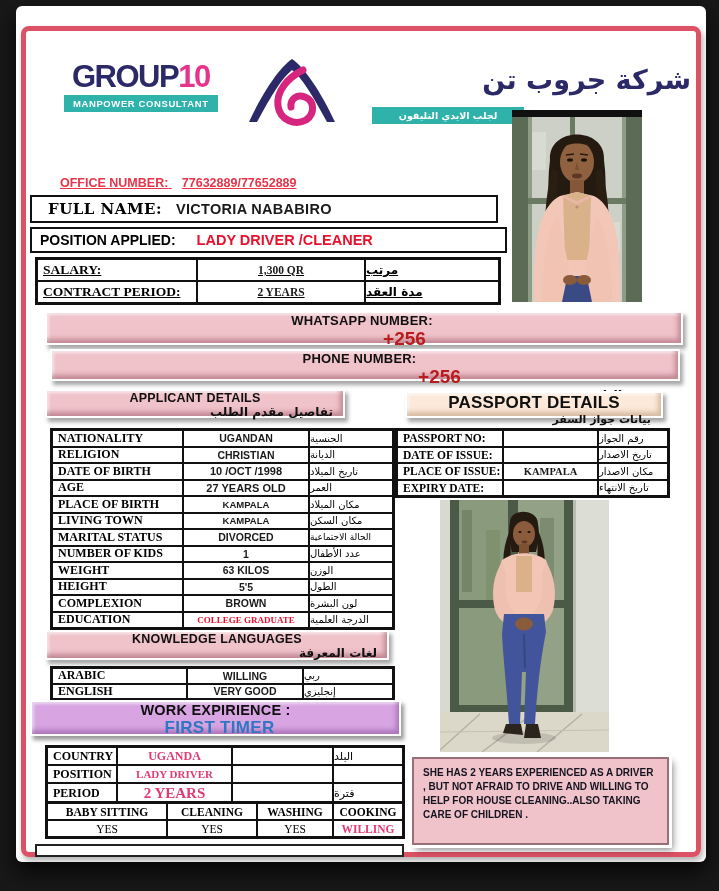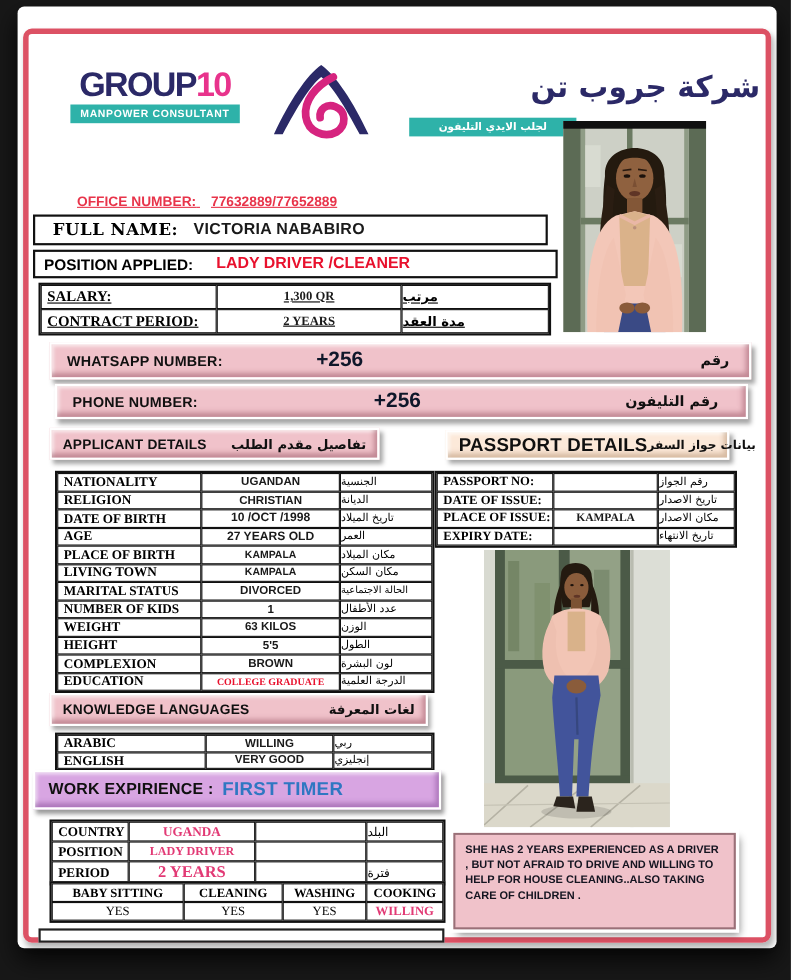--- a/index.html
+++ b/index.html
@@ -23,21 +23,21 @@
         font-family:"DejaVu Sans",sans-serif;font-weight:bold;font-size:27px;white-space:nowrap;}
   .co-ar-tag{left:356px;top:101px;width:152px;background:#2eb2a9;color:#fff;text-align:center;
         font-family:"DejaVu Sans",sans-serif;font-weight:bold;font-size:9.5px;padding:3px 0;}
 
   
   .headshot{left:496px;top:104px;width:130px;height:192px;}
   .bodyshot{left:424px;top:494px;width:169px;height:252px;}
   .headshot svg,.bodyshot svg{display:block;width:100%;height:100%;}
 
   
-  .office{left:44px;top:170px;font-weight:bold;font-size:12.5px;color:#e8344a;text-decoration:underline;white-space:nowrap;margin-left:10px;}
+  .office{left:44px;top:170px;font-weight:bold;font-size:12.5px;color:#e8344a;text-decoration:underline;white-space:nowrap;}
   .namebox{left:14px;top:189px;width:468px;height:28px;border:2px solid #111;background:#fff;
         display:flex;align-items:center;padding-left:16px;box-sizing:border-box;white-space:nowrap;}
   .fn-label{font-family:"DejaVu Serif",serif;font-weight:900;font-size:15px;letter-spacing:.5px;color:#000;}
   .fn-value{font-weight:900;font-size:14.5px;color:#1a1a1a;margin-left:14px;letter-spacing:.3px;}
   .posbox{left:14px;top:221px;width:477px;height:26px;border:2px solid #111;background:#fff;
         display:flex;align-items:center;padding-left:8px;box-sizing:border-box;white-space:nowrap;gap:15px;}
   .pos-label{font-weight:900;font-size:14px;color:#000;}
   .pos-value{font-weight:900;font-size:14.5px;color:#e8112d;margin-left:6px;}
 
   
@@ -62,23 +62,23 @@
   .lang-tbl{left:34px;top:660px;grid-template-columns:135px 116px 90px;grid-auto-rows:15.5px;}
   .work-tbl{left:29px;top:739px;grid-template-columns:70px 115px 101px 70px;grid-template-rows:18px 18px 20px;}
   .skill-tbl{left:29px;top:795px;grid-template-columns:120px 90px 76px 70px;grid-auto-rows:17px;}
   .skill-tbl .hd{justify-content:center;font-family:"Liberation Serif",serif;font-weight:bold;font-size:11.5px;}
   .skill-tbl .vl{justify-content:center;font-family:"Liberation Serif",serif;font-size:11.5px;}
   .skill-tbl .vl.pink{color:#e23a75;font-weight:bold;}
 
   
   .banner{display:flex;align-items:center;background:#f0c2ca;border:2px solid #fff;box-sizing:border-box;
         box-shadow:3px 4px 4px rgba(0,0,0,.35), inset -3px -4px 5px rgba(150,80,95,.5),
-                   inset 2px 2px 3px rgba(255,255,255,.65);}
+                   inset 2px 2px 3px rgba(255,255,255,.65);flex-direction:column;}
   .banner .lbl{font-weight:bold;font-size:13px;color:#101010;letter-spacing:.2px;white-space:nowrap;}
-  .banner .mag{font-weight:bold;font-size:19px;color:#0f172a;white-space:nowrap;}
+  .banner .mag{font-weight:bold;font-size:19px;color:#b91c1c;white-space:nowrap;}
   .banner .ar{direction:rtl;font-family:"DejaVu Sans",sans-serif;font-weight:bold;font-size:13px;
         color:#101010;margin-left:auto;white-space:nowrap;}
   .whats{left:29px;top:305px;width:638px;height:34px;padding:0 18px 0 14px;}
   .phone{left:34px;top:343px;width:630px;height:32px;padding:0 25px 0 14px;}
   .appban{left:29px;top:383px;width:300px;height:29px;padding:0 10px;}
   .appban .lbl,.langban .lbl{font-size:12.5px;}
   .appban .ar,.langban .ar{font-size:12px;}
   .passban{left:389px;top:385px;width:258px;height:27px;padding:0 10px;background:#fce9d9;
         box-shadow:3px 4px 4px rgba(0,0,0,.35), inset -3px -4px 5px rgba(170,130,95,.45),
                    inset 2px 2px 3px rgba(255,255,255,.7);}

